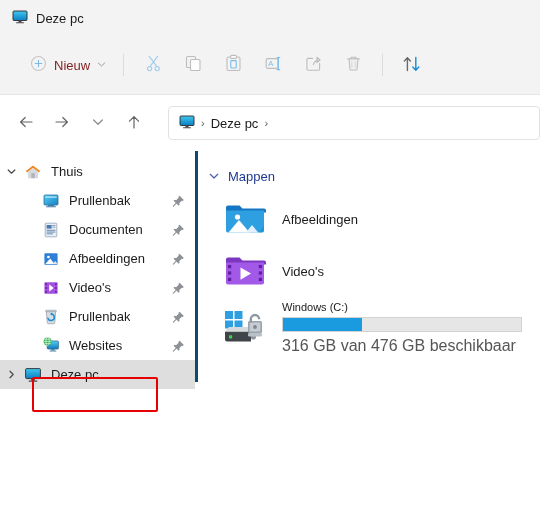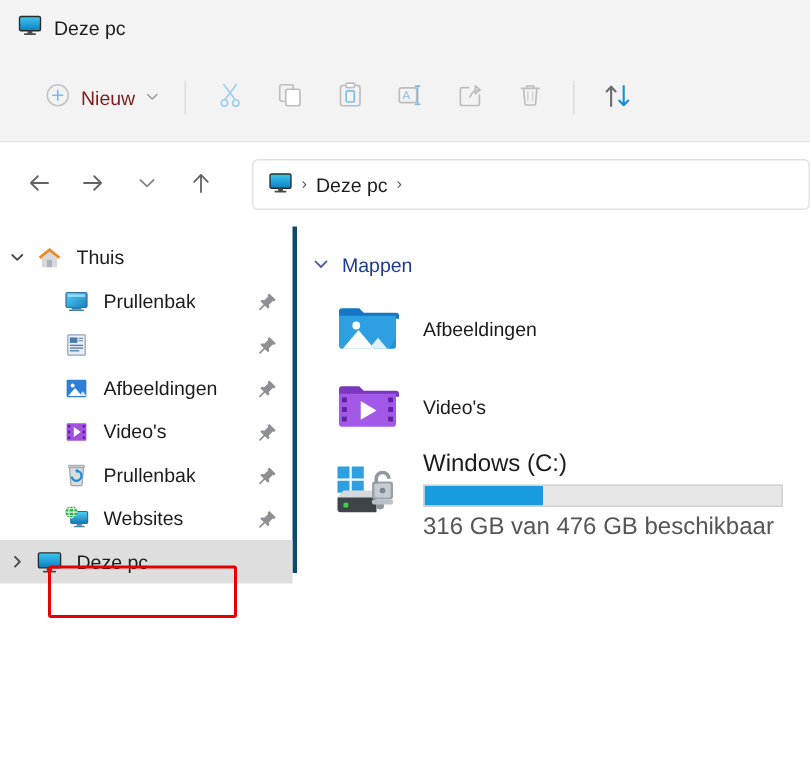--- a/index.html
+++ b/index.html
@@ -254,21 +254,21 @@
     display: flex;
     align-items: center;
     justify-content: center;
     padding-top: 6px;
   }
   .drive-info {
     flex: 1 1 auto;
     min-width: 0;
   }
   .drive-name {
-    font-size: 16px;
+    font-size: 11px;
     color: #1b1b1b;
     margin-bottom: 4px;
     white-space: nowrap;
   }
   .meter {
     width: 240px;
     height: 15px;
     background: #e6e6e6;
     border: 1px solid #d2d2d2;
     box-sizing: border-box;
@@ -505,20 +505,21 @@
           <svg width="18" height="18" viewBox="0 0 18 18">
             <rect x="3.2" y="2.2" width="11.6" height="13.6" rx="0.7" fill="#e8eef5" stroke="#8fa4bb" stroke-width="0.8"></rect>
             <rect x="4.6" y="4" width="5" height="3.6" fill="#4a79ae"></rect>
             <rect x="10.2" y="4.2" width="3.2" height="0.8" fill="#7d92ab"></rect>
             <rect x="10.2" y="5.7" width="3.2" height="0.8" fill="#7d92ab"></rect>
             <rect x="4.6" y="8.8" width="8.8" height="0.9" fill="#5c7ea5"></rect>
             <rect x="4.6" y="10.6" width="8.8" height="0.9" fill="#5c7ea5"></rect>
             <rect x="4.6" y="12.4" width="6.2" height="0.9" fill="#5c7ea5"></rect>
           </svg>
         </span>
+        <span class="nav-label">Documenten</span>
         <span class="pin">
           <svg width="13" height="13" viewBox="0 0 13 13">
               <g fill="#8d9196">
                 <path d="M7.6 1.2l4.2 4.2-1.1 1.1-.9-.35-2.6 2.6.45 1.6-1 1-5.1-5.1 1-1 1.6.45 2.6-2.6-.35-.9z"></path>
                 <path d="M4.3 8.7L1.3 11.7" stroke="#8d9196" stroke-width="1.1" stroke-linecap="round"></path>
               </g>
             </svg>
         </span>
       </div>
 

